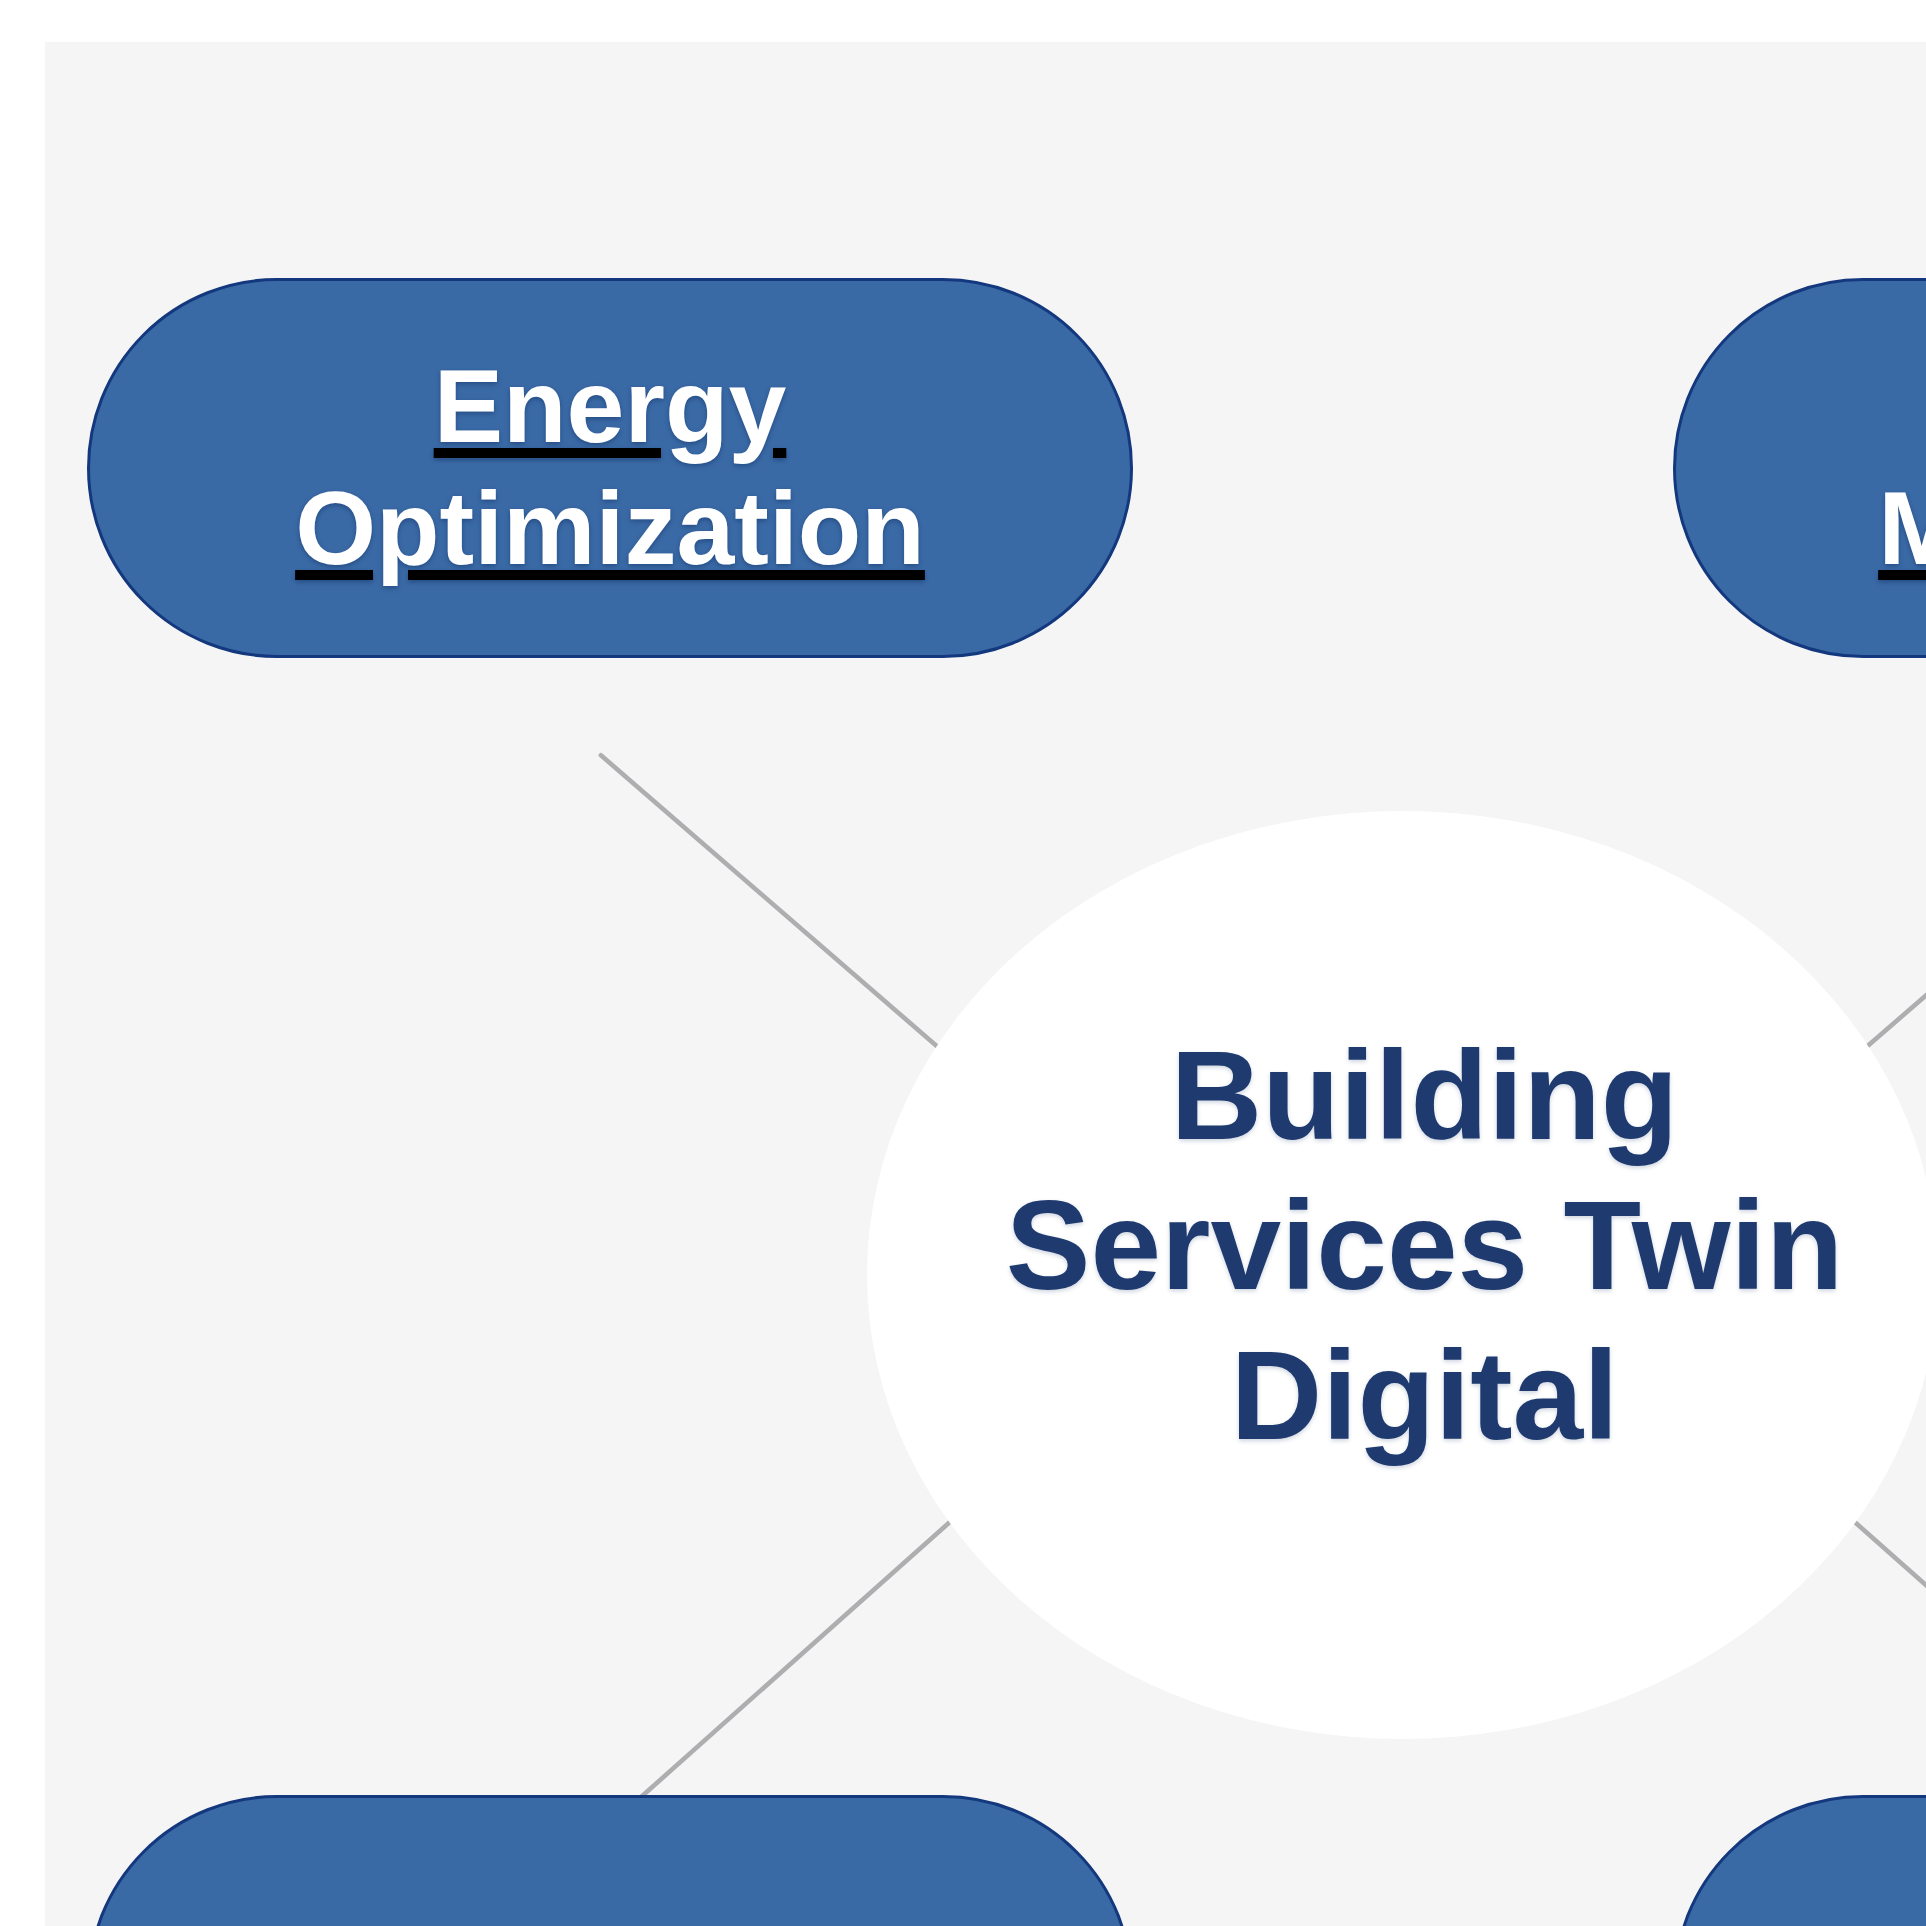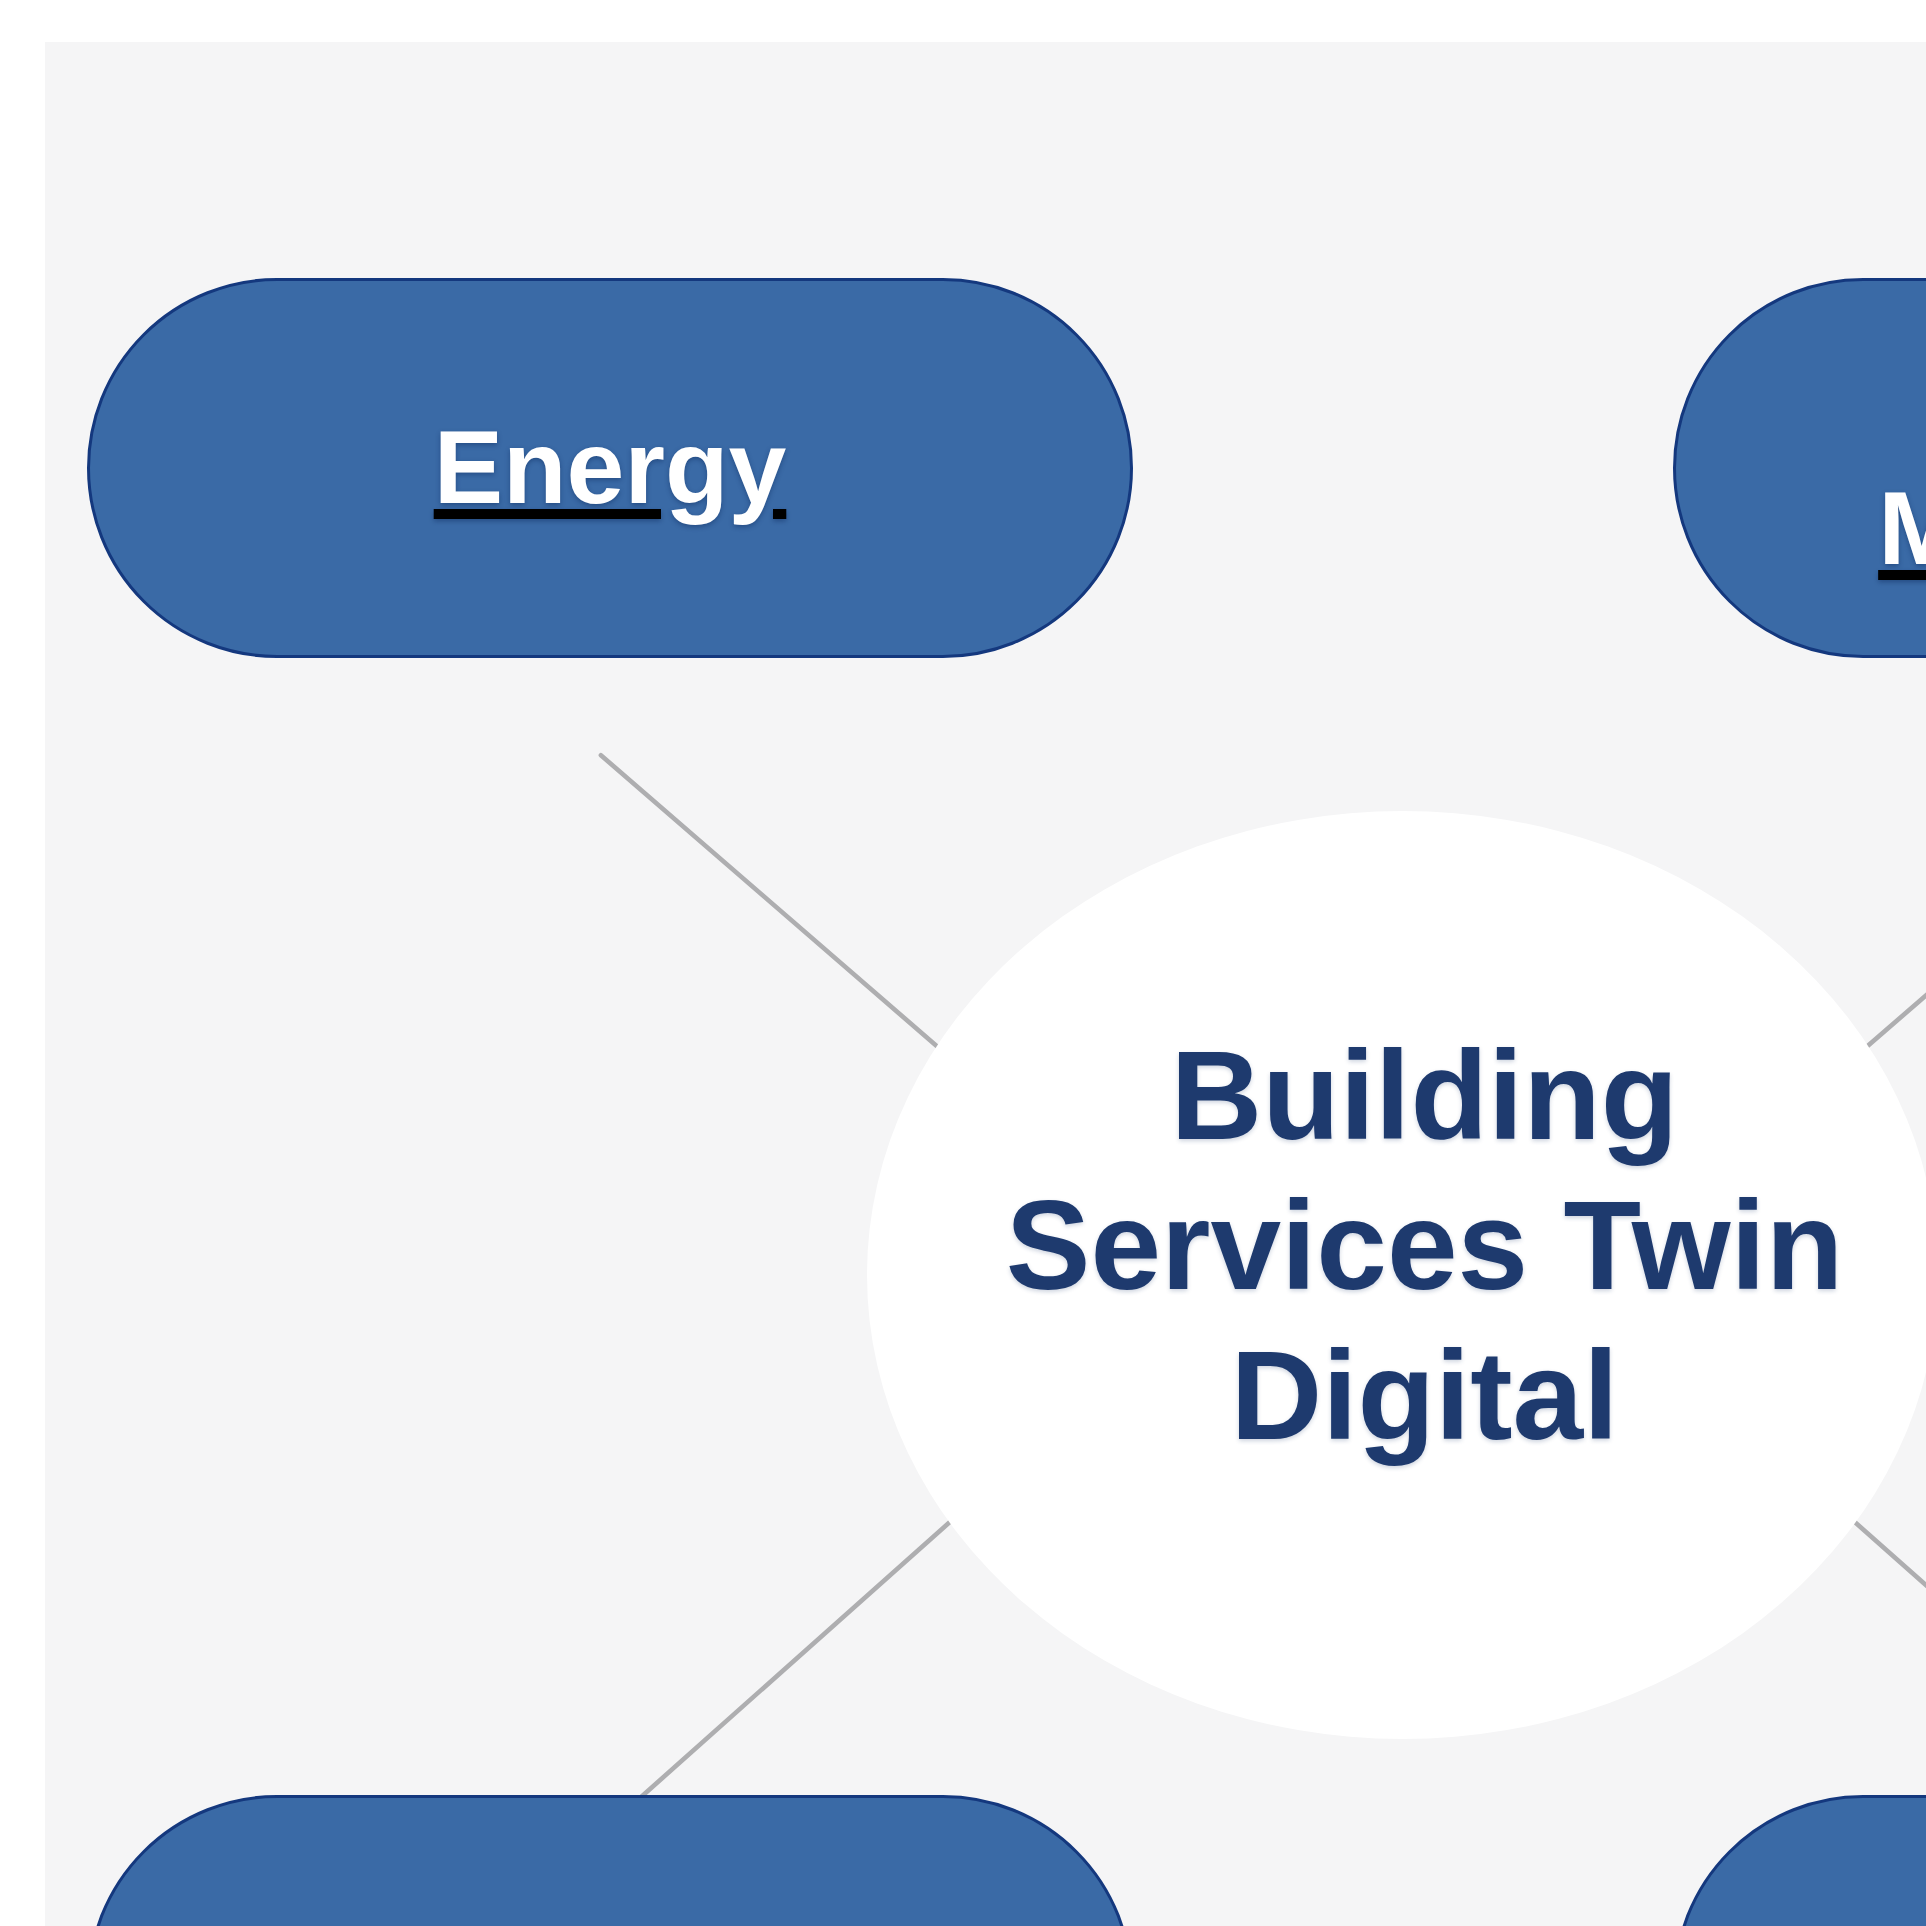--- a/index.html
+++ b/index.html
@@ -93,20 +93,21 @@
   <svg class="connectors" viewBox="0 0 7282 6681" xmlns="http://www.w3.org/2000/svg">
     <line x1="1560" y1="1960" x2="2680" y2="2930"></line>
     <line x1="5720" y1="1960" x2="4600" y2="2930"></line>
     <line x1="1630" y1="4695" x2="2680" y2="3760"></line>
     <line x1="5655" y1="4695" x2="4600" y2="3760"></line>
   </svg>
 
   <div class="pill pill-tl">
     <div class="pill-label">
       <span>Energy</span>
+      <span>Optimization</span>
     </div>
   </div>
 
   <div class="pill pill-tr">
     <div class="pill-label">
       <span>Carbon</span>
       <span>Management</span>
     </div>
   </div>
 

